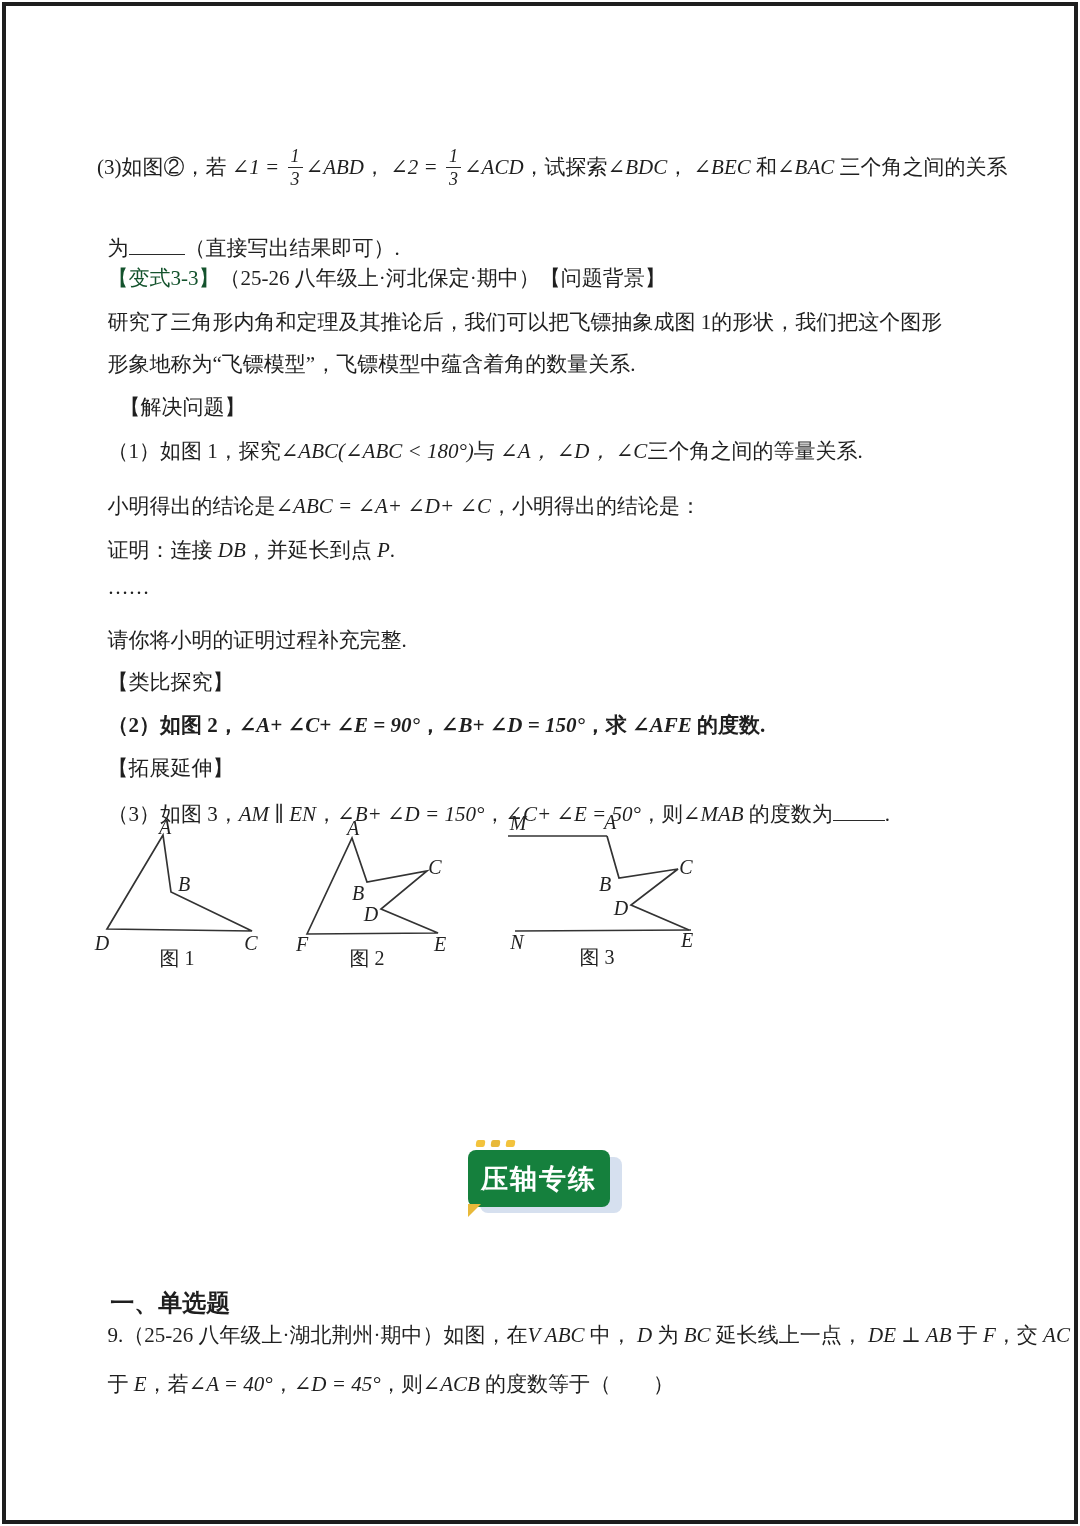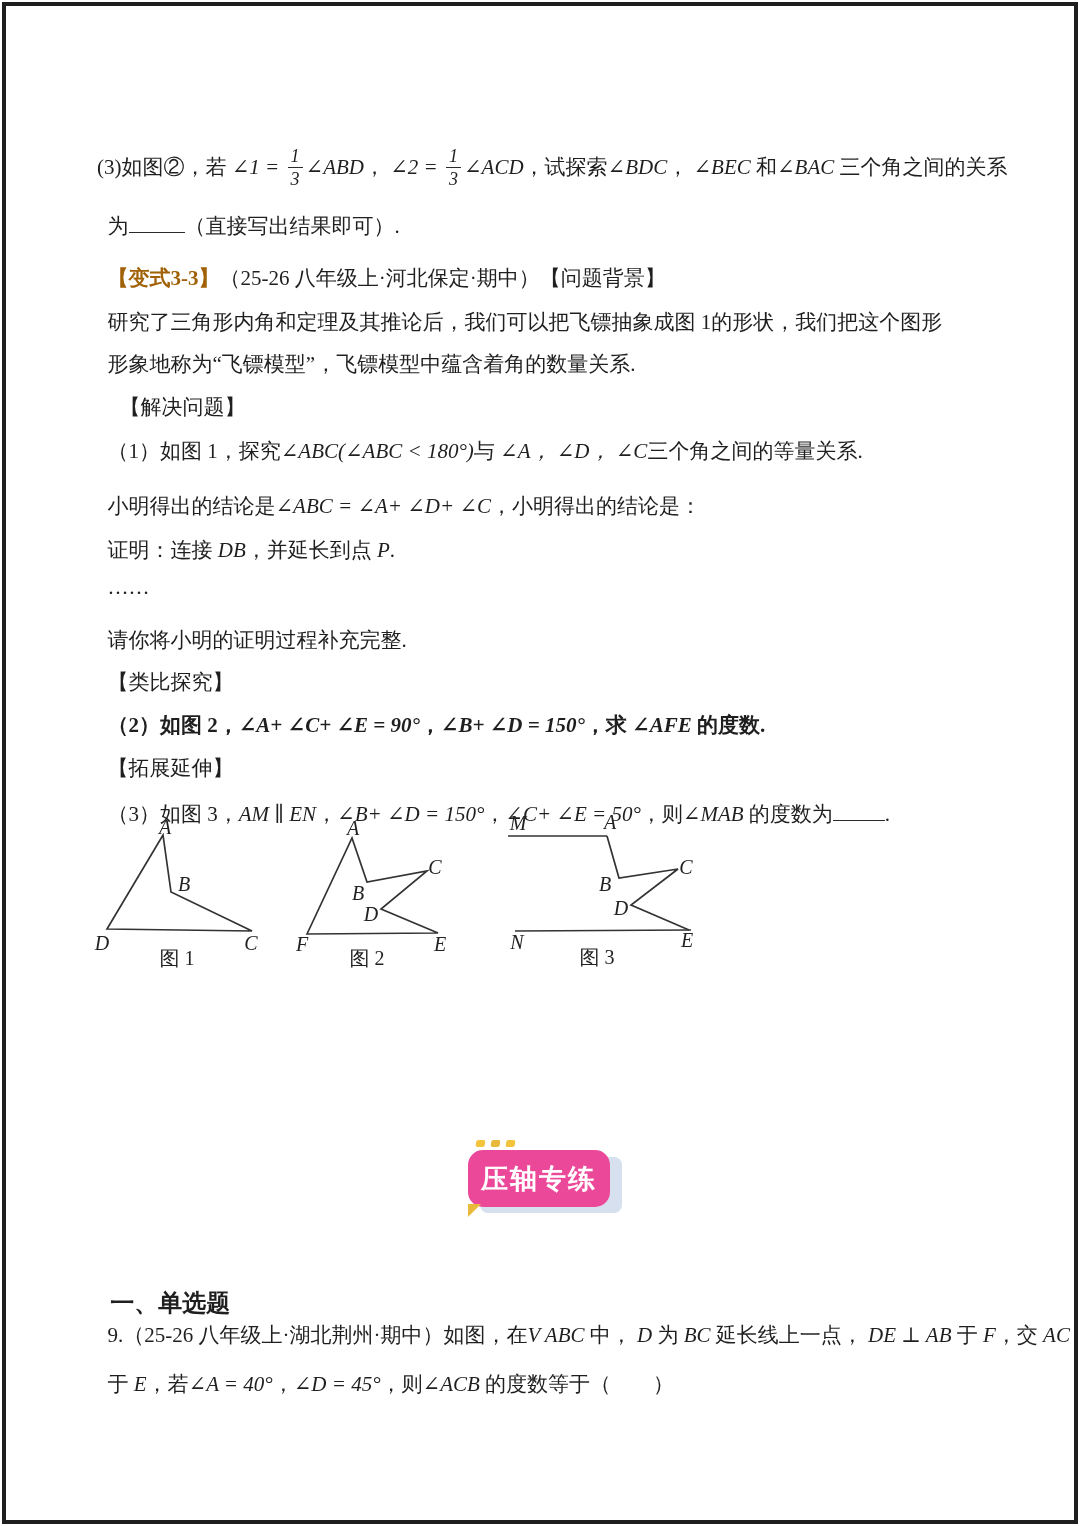--- a/index.html
+++ b/index.html
@@ -4,52 +4,52 @@
 <style>
   html,body{margin:0;padding:0;}
   body{
     width:1080px;height:1526px;position:relative;background:#ffffff;
     font-family:"Liberation Serif","DejaVu Serif",serif;color:#1f1f1f;overflow:hidden;
   }
   .frame{position:absolute;inset:2px;border:4px solid #1e1e1e;pointer-events:none;}
   .line{position:absolute;white-space:pre;font-size:21px;line-height:1.25;}
   .line.flex{display:flex;align-items:center;}
   .m{font-style:italic;font-family:"Liberation Serif","DejaVu Serif",serif;}
-  .hdr-blue{color:#a16207;font-weight:bold;}
+  .hdr-blue{color:#14532d;font-weight:normal;}
   .blank{display:inline-block;width:56px;height:1.05em;border-bottom:1.6px solid #2a2a2a;vertical-align:baseline;}
   .frac{display:inline-flex;flex-direction:column;align-items:center;line-height:1;font-style:italic;margin:0 3px;vertical-align:middle;}
   .frac .fnum,.frac .fden{font-size:18px;}
   .frac .fbar{width:15px;border-top:1.7px solid #2a2a2a;margin:2px 0;}
   .section-title{font-family:"Liberation Sans","DejaVu Sans",sans-serif;font-weight:bold;font-size:24px;}
   svg text{font-family:"Liberation Serif","DejaVu Serif",serif;}
   .fig-label{font-style:italic;font-size:20px;fill:#222;}
   .fig-caption{font-size:20px;fill:#222;font-style:normal;}
   
   .badge-wrap{position:absolute;left:460px;top:1138px;width:180px;height:84px;}
   .badge-shadow{position:absolute;left:20px;top:19px;width:142px;height:56px;background:#d6e0ef;border-radius:8px;}
-  .badge-main{position:absolute;left:8px;top:12px;width:142px;height:57px;background:#ec4899;border-radius:15px;
+  .badge-main{position:absolute;left:8px;top:12px;width:142px;height:57px;background:#15803d;border-radius:8px;
     display:flex;align-items:center;justify-content:center;}
   .badge-main span{color:#ffffff;font-family:"Liberation Sans","DejaVu Sans",sans-serif;
     font-weight:bold;font-size:27px;letter-spacing:2px;}
   .badge-dots{position:absolute;left:16px;top:2px;display:flex;gap:6px;}
   .badge-dots i{display:block;width:9px;height:7px;background:#f3c33c;border-radius:2px;transform:skewX(-8deg);}
   .badge-dots i:nth-child(2){background:#e8b93a;}
   .badge-fold{position:absolute;left:8px;top:66px;width:0;height:0;
     border-top:13px solid #e8b93a;border-right:13px solid transparent;}
 </style>
 </head>
 <body>
 
 <div class="frame"></div>
 
 <div class="line flex" style="left:97px;top:136px;height:62px;">
   <span>(3)如图②，若 </span><span class="m">∠1 = </span><span class="frac"><span class="fnum">1</span><span class="fbar"></span><span class="fden">3</span></span><span class="m">∠ABD</span><span>， </span><span class="m">∠2 = </span><span class="frac"><span class="fnum">1</span><span class="fbar"></span><span class="fden">3</span></span><span class="m">∠ACD</span><span>，试探索</span><span class="m">∠BDC</span><span>， </span><span class="m">∠BEC</span><span> 和</span><span class="m">∠BAC</span><span> 三个角之间的关系</span>
 </div>
 
-<div class="line" style="left:97px;top:184px;">
+<div class="line" style="left:97px;top:206px;">
   <span>为</span><span class="blank"></span><span>（直接写出结果即可）.</span>
 </div>
 
 <div class="line" style="left:97px;top:239px;">
   <span class="hdr-blue">【变式3-3】</span><span>（25-26 八年级上·河北保定·期中）【问题背景】</span>
 </div>
 
 <div class="line" style="left:97px;top:283px;">
   <span>研究了三角形内角和定理及其推论后，我们可以把飞镖抽象成图 1的形状，我们把这个图形</span>
 </div>

